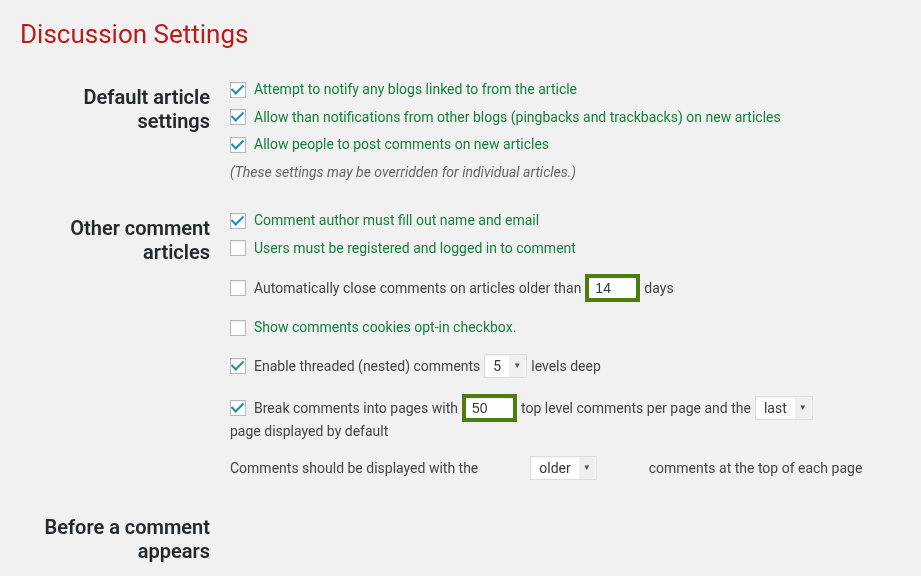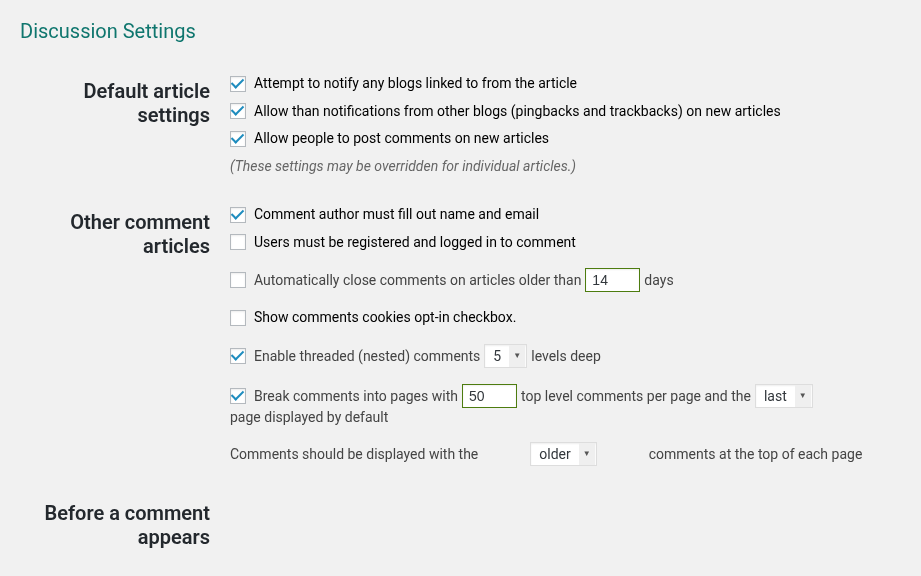--- a/index.html
+++ b/index.html
@@ -9,23 +9,23 @@
       font-family: -apple-system, BlinkMacSystemFont, "Segoe UI", Roboto, "Helvetica Neue", Arial, sans-serif;
       font-size: 13px;
       color: #444;
       background: #f1f1f1;
       width: 921px;
     }
     .wrap {
       padding: 10px 20px 30px 20px;
     }
     h1 {
-      font-size: 20px;
+      font-size: 26px;
       font-weight: 400;
-      color: #0f766e;
+      color: #b91c1c;
       margin: 0 0 12px 0;
       padding: 9px 0 4px 0;
     }
     table.form-table {
       border-collapse: collapse;
       width: 100%;
     }
     table.form-table th {
       text-align: right;
       vertical-align: top;
@@ -40,21 +40,21 @@
       padding: 15px 10px;
       font-size: 14px;
       color: #444;
       line-height: 1.3;
     }
     fieldset { border: none; margin: 0; padding: 0; }
     label {
       display: inline-flex;
       align-items: center;
       line-height: 1.4;
-      color: #000000;
+      color: #15803d;
       font-size: 14px;
     }
     .row { margin-bottom: 8px; display: flex; align-items: center; flex-wrap: wrap; }
     .row:last-child { margin-bottom: 0; gap: 48px; }
     .spacer { height: 8px; }
     .note {
       font-style: italic;
       color: #666;
       font-size: 14px;
       margin-top: 4px;
@@ -80,21 +80,21 @@
       width: 5px;
       height: 10px;
       border: solid #1e8cbe;
       border-width: 0 2px 2px 0;
       transform: rotate(45deg);
     }
     input.small-text {
       width: 55px;
       height: 24px;
       padding: 10px 6px;
-      border: 1px solid #4d7c0f;
+      border: 4px solid #4d7c0f;
       box-shadow: inset 0 1px 2px rgba(0,0,0,0.07);
       font-size: 14px;
       background: #fff;
       color: #32373c;
       margin: 0 4px;
       vertical-align: middle;
     }
     .select {
       display: inline-flex;
       align-items: center;

